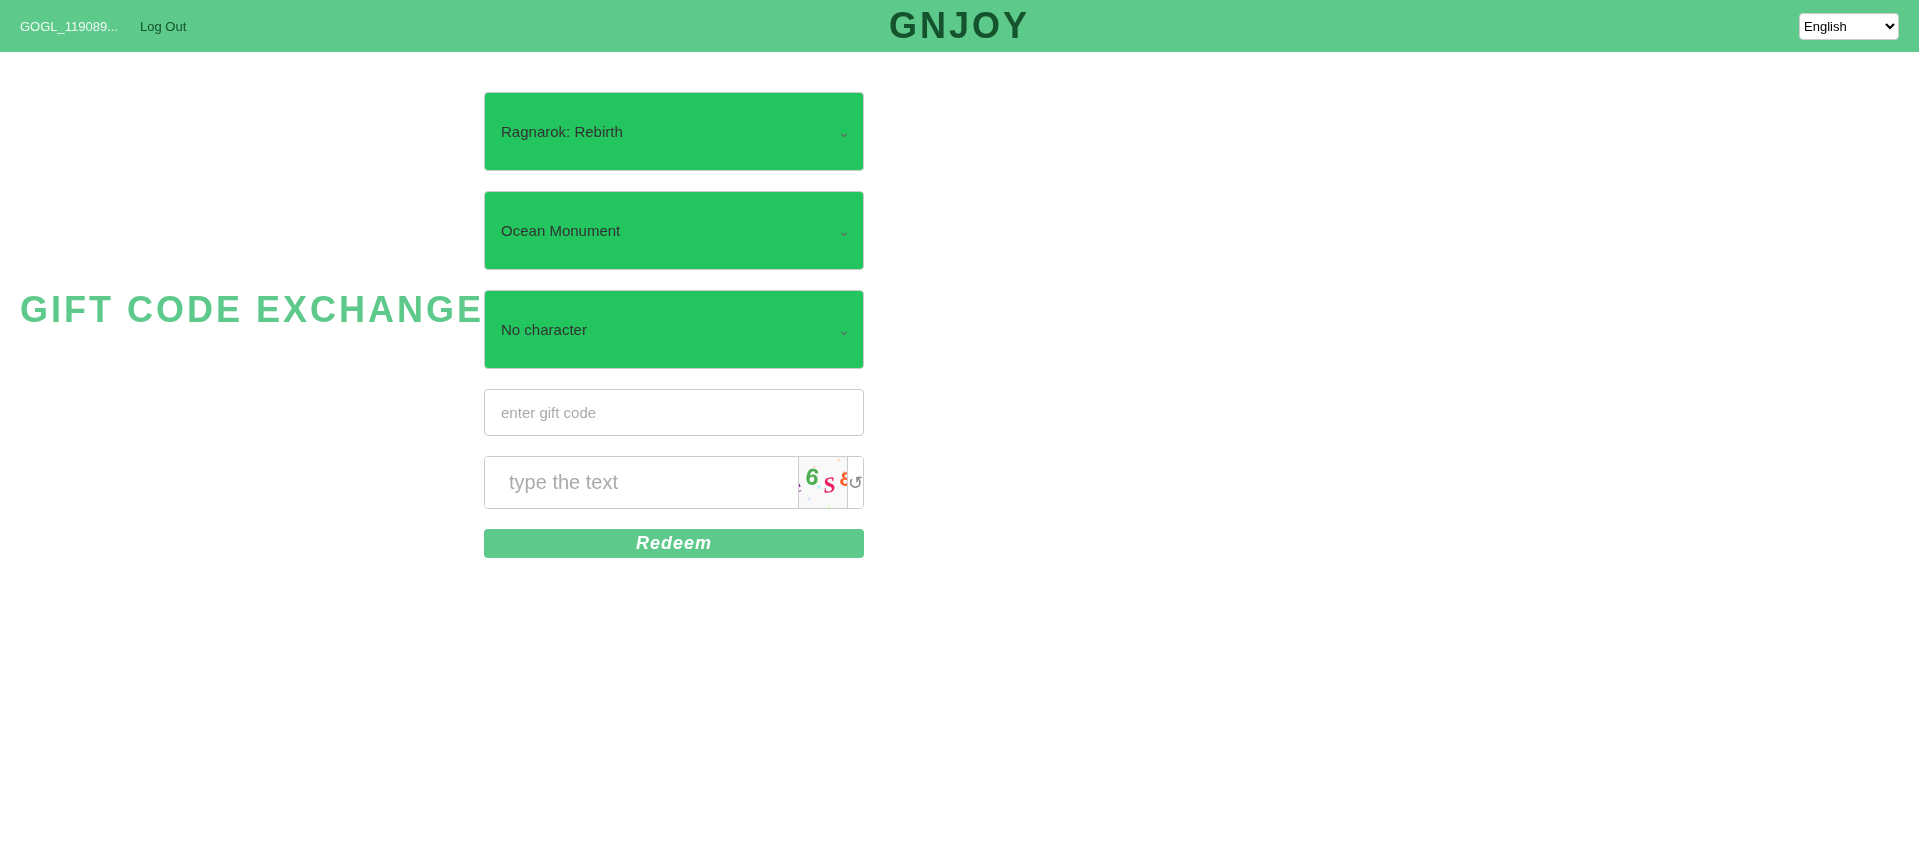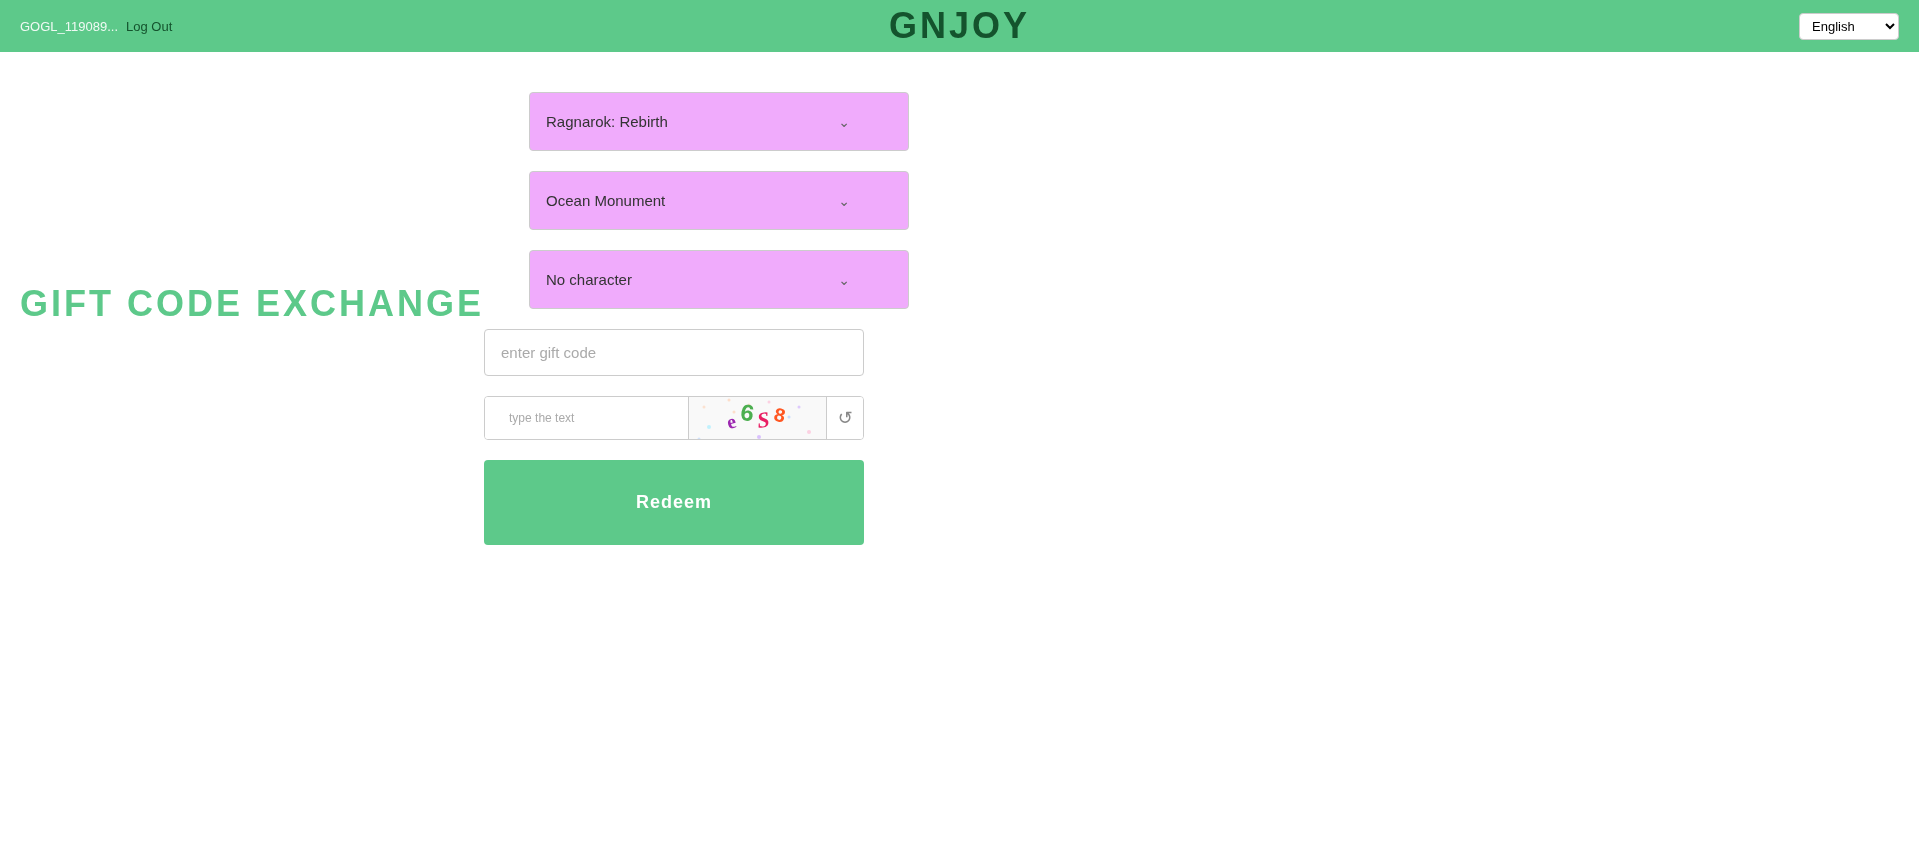--- a/index.html
+++ b/index.html
@@ -31,21 +31,21 @@
       font-size: 36px;
       font-weight: bold;
       letter-spacing: 3px;
     }
 
     .header-left {
       position: absolute;
       left: 20px;
       display: flex;
       align-items: center;
-      gap: 8px;
+      gap: 22px;
       font-size: 13px;
       color: #fff;
       text-align: center;
     }
 
     .header-left .user-id {
       color: #fff;
       opacity: 0.9;
     }
 
@@ -56,21 +56,21 @@
     }
 
     .header-right {
       position: absolute;
       right: 20px;
     }
 
     .lang-select {
       border: 1px solid #ccc;
       border-radius: 4px;
-      padding: 4px 8px;
+      padding: 4px 0;
       font-size: 13px;
       background: #fff;
       cursor: pointer;
       min-width: 100px;
     }
 
     
     .main-content {
       display: flex;
       flex-direction: row;
@@ -93,31 +93,30 @@
       gap: 20px;
     }
 
     .dropdown-wrapper {
       position: relative;
       width: 100%;
     }
 
     .dropdown-wrapper select {
       width: 100%;
-      padding: 20px 16px;
+      padding: 30px 16px;
       border: 1px solid #ccc;
       border-radius: 4px;
       font-size: 15px;
       color: #333;
-      background: #f0abfc;
+      background: #22c55e;
       appearance: none;
       -webkit-appearance: none;
       cursor: pointer;
       outline: none;
-      margin-left: 45px;
     }
 
     .dropdown-wrapper .chevron {
       position: absolute;
       right: 14px;
       top: 50%;
       transform: translateY(-50%);
       pointer-events: none;
       color: #666;
       font-size: 14px;
@@ -143,21 +142,21 @@
       align-items: stretch;
       border: 1px solid #ccc;
       border-radius: 4px;
       overflow: hidden;
     }
 
     .captcha-input {
       flex: 1;
       padding: 14px 24px;
       border: none;
-      font-size: 12px;
+      font-size: 20px;
       color: #999;
       outline: none;
     }
 
     .captcha-input::placeholder {
       color: #aaa;
     }
 
     .captcha-image {
       width: 150px;
@@ -192,29 +191,30 @@
       border-left: 1px solid #ccc;
       cursor: pointer;
       background: #fff;
       font-size: 18px;
       color: #888;
     }
 
     
     .redeem-btn {
       width: 100%;
-      padding: 32px;
+      padding: 4px;
       background: #5dc98a;
       color: #fff;
       font-size: 18px;
       font-weight: bold;
       border: none;
       border-radius: 4px;
       cursor: pointer;
       letter-spacing: 1px;
+      font-style: italic;
     }
 
     
     .note-section {
       width: 380px;
       margin-top: 4px;
     }
 
     .note-title {
       font-size: 14px;

